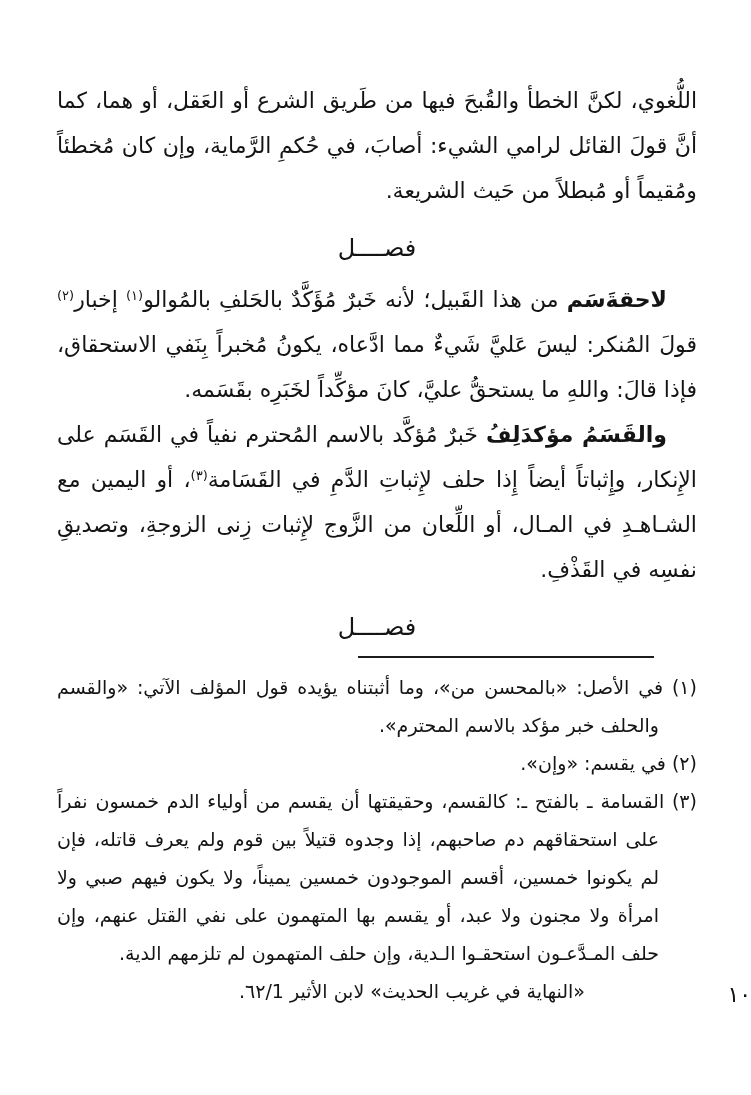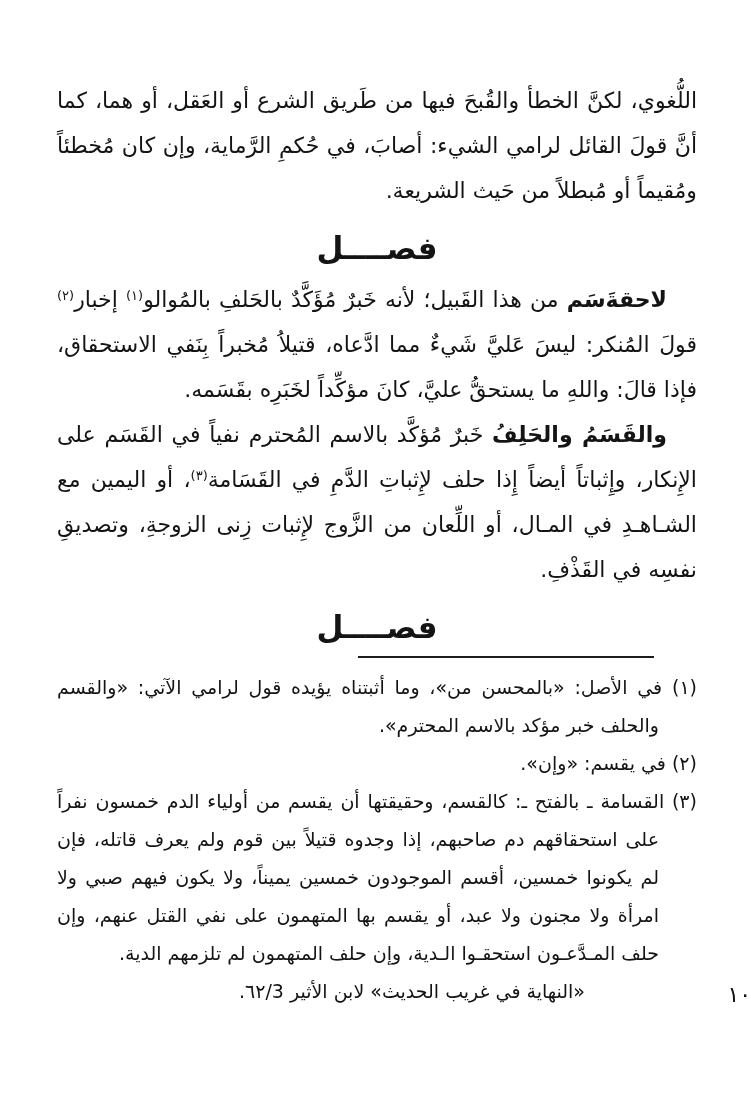--- a/index.html
+++ b/index.html
@@ -30,22 +30,22 @@
   .para.indent { text-indent: 30px; }
   .para .bold { font-weight: bold; }
   sup.fn-ref {
     font-size: 13px;
     line-height: 0;
     vertical-align: 7px;
     letter-spacing: -1px;
   }
   .heading {
     text-align: center;
-    font-weight: bold;
-    font-size: 31px;
+    font-weight: normal;
+    font-size: 24px;
     line-height: 30px;
     margin: 20px 0 14px 0;
   }
   
   .fn-separator {
     border: 0;
     border-top: 2px solid #1c1c1c;
     width: 296px;
     margin: 12px 43px 10px auto; 
   }
@@ -76,25 +76,25 @@
     color: #111;
   }
 </style>
 </head>
 <body>
 
 <div class="page">
   <div class="body-text">
       <div class="para"><span>اللُّغوي، لكنَّ الخطأ والقُبحَ فيها من طَريق الشرع أو العَقل، أو هما، كما أنَّ قولَ القائل لرامي الشيء: أصابَ، في حُكمِ الرَّماية، وإن كان مُخطئاً ومُقيماً أو مُبطلاً من حَيث الشريعة.</span></div>
       <div class="heading">فصــــل</div>
-      <div class="para indent"><span class="bold">لاحقةَسَم</span><span> من هذا القَبيل؛ لأنه خَبرٌ مُؤَكَّدٌ بالحَلفِ بالمُوالو</span><sup class="fn-ref">(١)</sup><span> إخبار</span><sup class="fn-ref">(٢)</sup><span> قولَ المُنكر: ليسَ عَليَّ شَيءٌ مما ادَّعاه، قتيلاُ مُخبراً بِنَفي الاستحقاق، فإذا قالَ: واللهِ ما يستحقُّ عليَّ، كانَ مؤكِّداً لخَبَرِه بقَسَمه.</span></div>
-      <div class="para indent"><span class="bold">والقَسَمُ والحَلِفُ</span><span> خَبرٌ مُؤكَّد بالاسم المُحترم نفياً في القَسَم على الإِنكار، وإِثباتاً أيضاً إِذا حلف لإِثباتِ الدَّمِ في القَسَامة</span><sup class="fn-ref">(٣)</sup><span>، أو اليمين مع الشـاهـدِ في المـال، أو اللِّعان من الزَّوج لإِثبات زِنى الزوجةِ، وتصديقِ نفسِه في القَذْفِ.</span></div>
+      <div class="para indent"><span class="bold">لاحقةَسَم</span><span> من هذا القَبيل؛ لأنه خَبرٌ مُؤَكَّدٌ بالحَلفِ بالمُوالو</span><sup class="fn-ref">(١)</sup><span> إخبار</span><sup class="fn-ref">(٢)</sup><span> قولَ المُنكر: ليسَ عَليَّ شَيءٌ مما ادَّعاه، يكونُ مُخبراً بِنَفي الاستحقاق، فإذا قالَ: واللهِ ما يستحقُّ عليَّ، كانَ مؤكِّداً لخَبَرِه بقَسَمه.</span></div>
+      <div class="para indent"><span class="bold">والقَسَمُ مؤكدَلِفُ</span><span> خَبرٌ مُؤكَّد بالاسم المُحترم نفياً في القَسَم على الإِنكار، وإِثباتاً أيضاً إِذا حلف لإِثباتِ الدَّمِ في القَسَامة</span><sup class="fn-ref">(٣)</sup><span>، أو اليمين مع الشـاهـدِ في المـال، أو اللِّعان من الزَّوج لإِثبات زِنى الزوجةِ، وتصديقِ نفسِه في القَذْفِ.</span></div>
       <div class="heading">فصــــل</div>
     </div>
   <hr class="fn-separator">
   <div class="footnotes">
-      <div class="footnote"><span class="fn-marker">(١) </span><span>في الأصل: «بالمحسن من»، وما أثبتناه يؤيده قول لرامي الآتي: «والقسم والحلف خبر مؤكد بالاسم المحترم».</span></div>
+      <div class="footnote"><span class="fn-marker">(١) </span><span>في الأصل: «بالمحسن من»، وما أثبتناه يؤيده قول المؤلف الآتي: «والقسم والحلف خبر مؤكد بالاسم المحترم».</span></div>
       <div class="footnote"><span class="fn-marker">(٢) </span><span>في يقسم: «وإن».</span></div>
       <div class="footnote"><span class="fn-marker">(٣) </span><span>القسامة ـ بالفتح ـ: كالقسم، وحقيقتها أن يقسم من أولياء الدم خمسون نفراً على استحقاقهم دم صاحبهم، إذا وجدوه قتيلاً بين قوم ولم يعرف قاتله، فإن لم يكونوا خمسين، أقسم الموجودون خمسين يميناً، ولا يكون فيهم صبي ولا امرأة ولا مجنون ولا عبد، أو يقسم بها المتهمون على نفي القتل عنهم، وإن حلف المـدَّعـون استحقـوا الـدية، وإن حلف المتهمون لم تلزمهم الدية.</span></div>
-      <div class="fn-source">«النهاية في غريب الحديث» لابن الأثير ٦٢/3.</div>
+      <div class="fn-source">«النهاية في غريب الحديث» لابن الأثير ٦٢/1.</div>
     </div>
   <div class="page-number">١٠٦</div>
 </div>
 
 </body></html>

